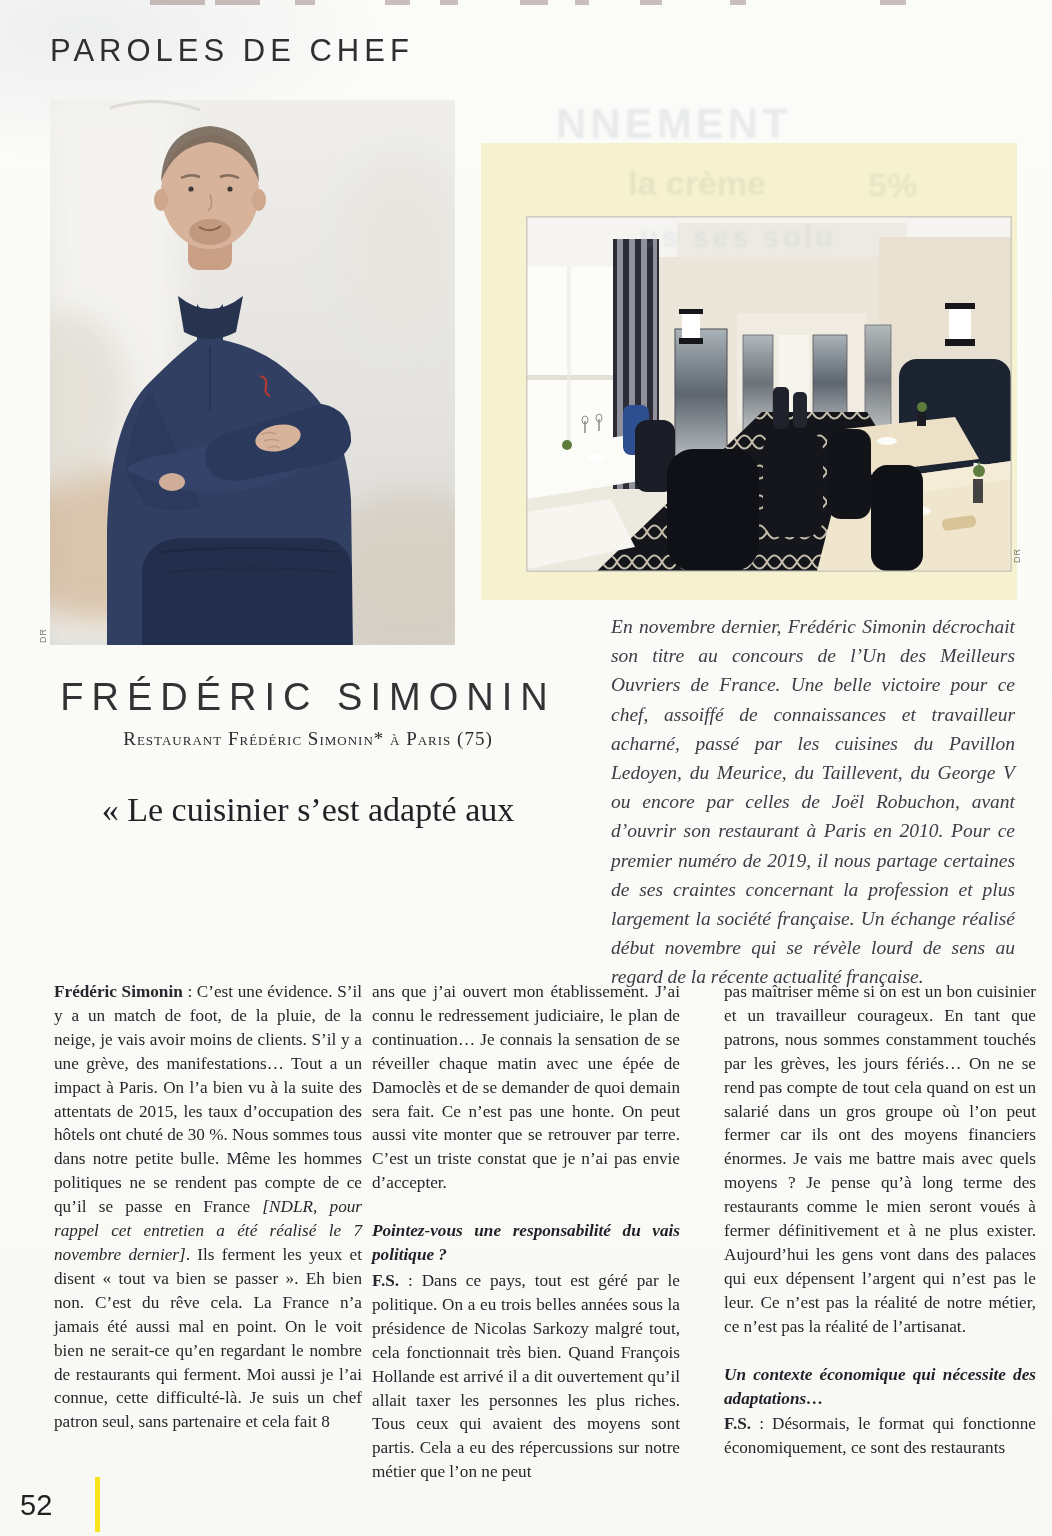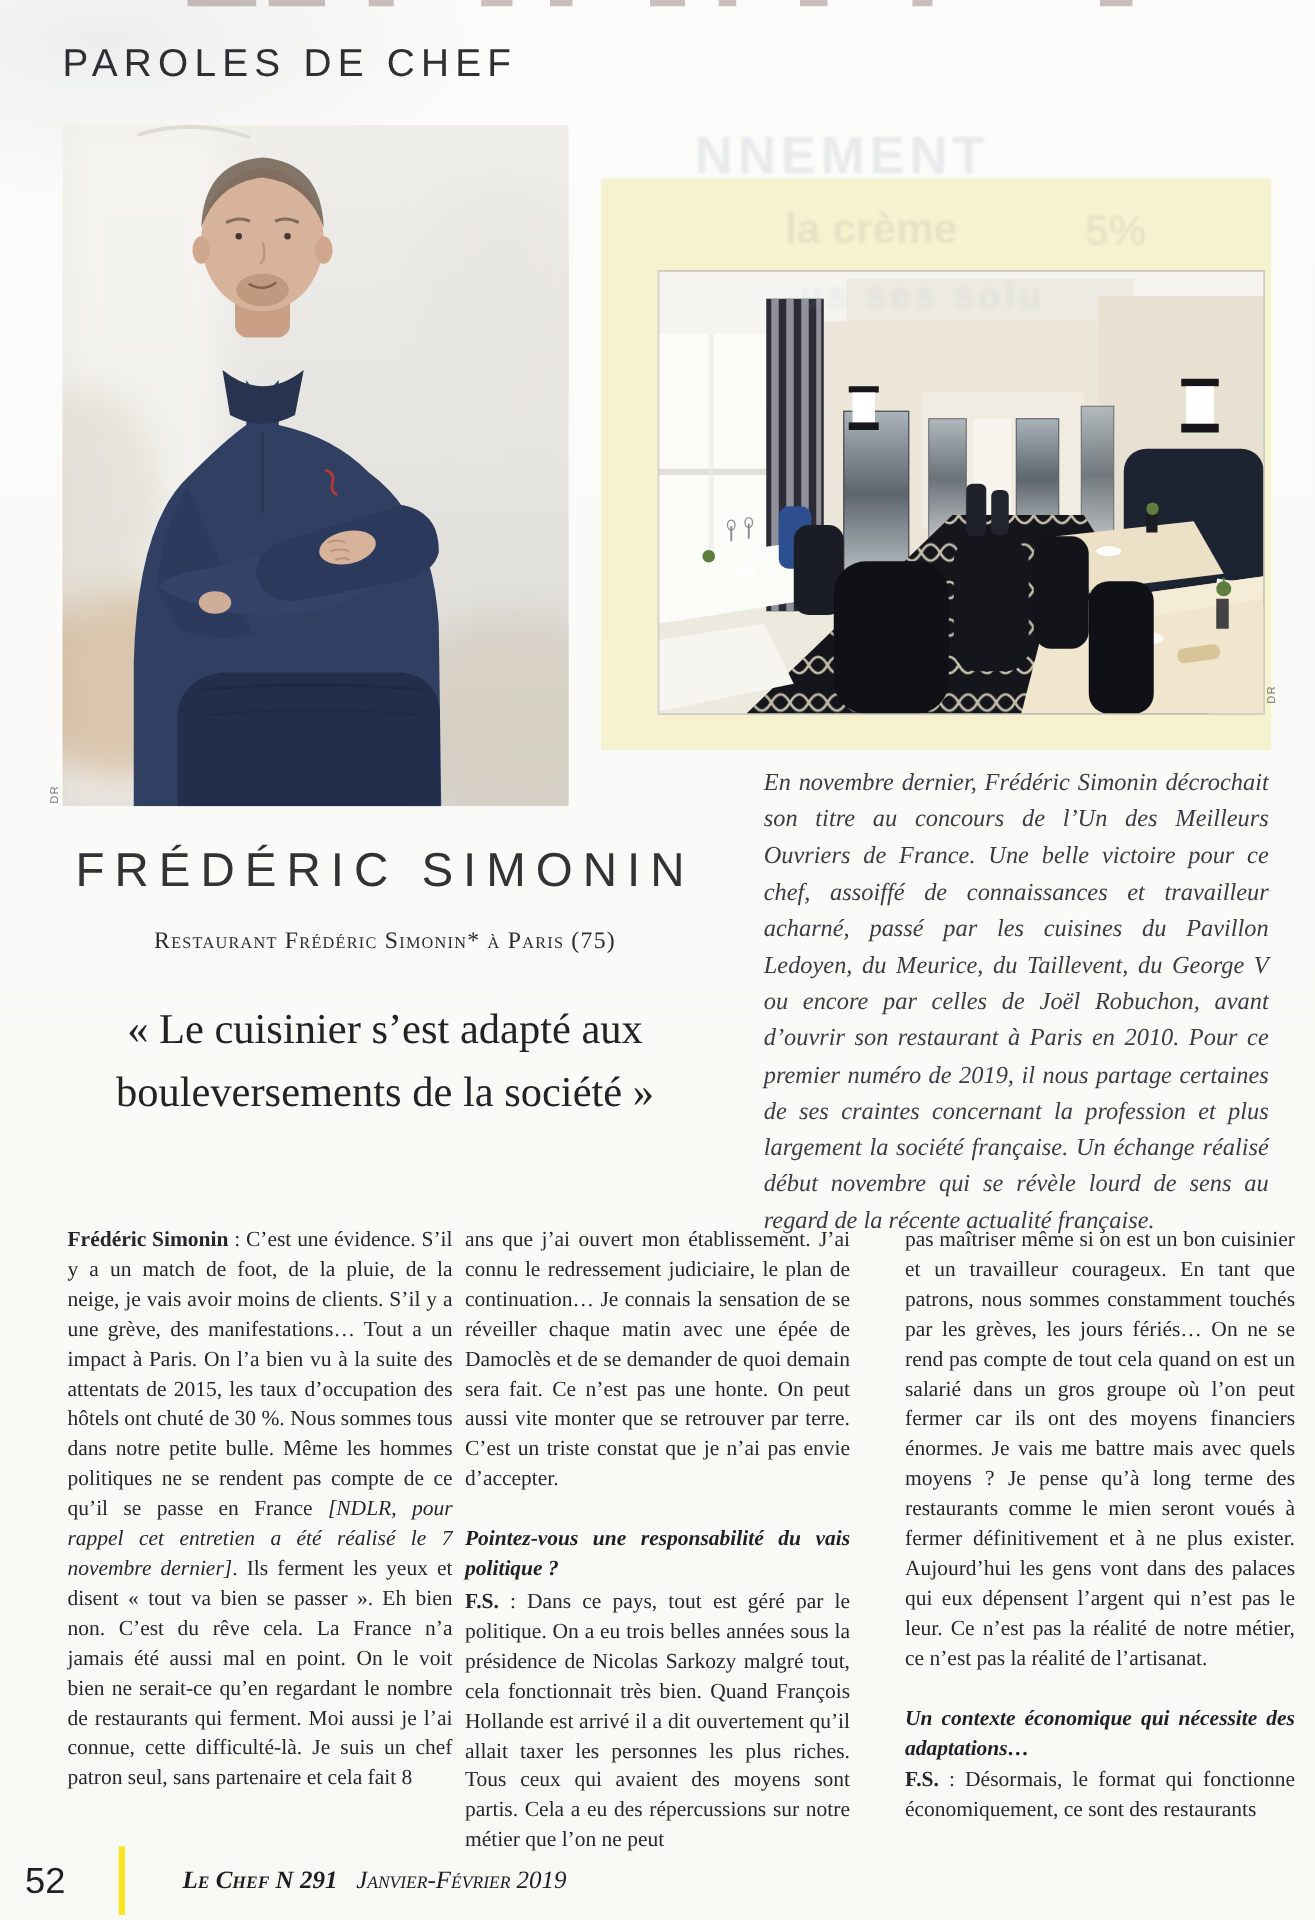--- a/index.html
+++ b/index.html
@@ -36,21 +36,21 @@
     transform:rotate(-90deg);transform-origin:left top;letter-spacing:1px;
   }
   .credit-chef{left:38px;top:643px;}
   .credit-rest{left:1012px;top:563px;}
   .title-block{position:absolute;left:58px;top:676px;width:500px;text-align:center;}
   .chef-name{
     font-family:"Liberation Sans", sans-serif;font-weight:300;
     font-size:38px;letter-spacing:8px;color:#333336;white-space:nowrap;
   }
   .subtitle{
-    margin-top:23px;font-variant:small-caps;font-size:19px;
+    margin-top:9px;font-variant:small-caps;font-size:19px;
     letter-spacing:1px;color:#2c2c30;
   }
   .pull-quote{margin-top:34px;font-size:34px;line-height:51px;color:#232327;}
   .intro{
     position:absolute;left:611px;top:612px;width:404px;
     font-style:italic;font-size:19.5px;line-height:29.2px;
     text-align:justify;color:#3c3c46;
   }
   .col{
     position:absolute;top:980px;width:308px;
@@ -253,21 +253,20 @@
   <div class="ghost ghost-4">us ses solu</div>
 
   <div class="photo-credit credit-chef">DR</div>
   <div class="photo-credit credit-rest">DR</div>
 
   <div class="title-block">
     <div class="chef-name">FRÉDÉRIC SIMONIN</div>
     <div class="subtitle">Restaurant Frédéric Simonin* à Paris (75)</div>
     <div class="pull-quote">
       <div>« Le cuisinier s’est adapté aux</div>
-      <div>bouleversements de la société »</div>
     </div>
   </div>
 
   <div class="intro">En novembre dernier, Frédéric Simonin décrochait son titre au concours de l’Un des Meilleurs Ouvriers de France. Une belle victoire pour ce chef, assoiffé de connaissances et travailleur acharné, passé par les cuisines du Pavillon Ledoyen, du Meurice, du Taillevent, du George V ou encore par celles de Joël Robuchon, avant d’ouvrir son restaurant à Paris en 2010. Pour ce premier numéro de 2019, il nous partage certaines de ses craintes concernant la profession et plus largement la société française. Un échange réalisé début novembre qui se révèle lourd de sens au regard de la récente actualité française.</div>
 
   <div class="col col-0">
       <p class="bp"><span class="bold">Frédéric Simonin</span><span> : C’est une évidence. S’il y a un match de foot, de la pluie, de la neige, je vais avoir moins de clients. S’il y a une grève, des manifestations… Tout a un impact à Paris. On l’a bien vu à la suite des attentats de 2015, les taux d’occupation des hôtels ont chuté de 30 %. Nous sommes tous dans notre petite bulle. Même les hommes politiques ne se rendent pas compte de ce qu’il se passe en France </span><span class="italic">[NDLR, pour rappel cet entretien a été réalisé le 7 novembre dernier]</span><span>. Ils ferment les yeux et disent « tout va bien se passer ». Eh bien non. C’est du rêve cela. La France n’a jamais été aussi mal en point. On le voit bien ne serait-ce qu’en regardant le nombre de restaurants qui ferment. Moi aussi je l’ai connue, cette difficulté-là. Je suis un chef patron seul, sans partenaire et cela fait 8</span></p>
     </div>
   <div class="col col-1">
       <p class="bp"><span>ans que j’ai ouvert mon établissement. J’ai connu le redressement judiciaire, le plan de continuation… Je connais la sensation de se réveiller chaque matin avec une épée de Damoclès et de se demander de quoi demain sera fait. Ce n’est pas une honte. On peut aussi vite monter que se retrouver par terre. C’est un triste constat que je n’ai pas envie d’accepter.</span></p>
@@ -275,18 +274,14 @@
       <p class="bp"><span class="bold">F.S.</span><span> : Dans ce pays, tout est géré par le politique. On a eu trois belles années sous la présidence de Nicolas Sarkozy malgré tout, cela fonctionnait très bien. Quand François Hollande est arrivé il a dit ouvertement qu’il allait taxer les personnes les plus riches. Tous ceux qui avaient des moyens sont partis. Cela a eu des répercussions sur notre métier que l’on ne peut</span></p>
     </div>
   <div class="col col-2">
       <p class="bp"><span>pas maîtriser même si on est un bon cuisinier et un travailleur courageux. En tant que patrons, nous sommes constamment touchés par les grèves, les jours fériés… On ne se rend pas compte de tout cela quand on est un salarié dans un gros groupe où l’on peut fermer car ils ont des moyens financiers énormes. Je vais me battre mais avec quels moyens ? Je pense qu’à long terme des restaurants comme le mien seront voués à fermer définitivement et à ne plus exister. Aujourd’hui les gens vont dans des palaces qui eux dépensent l’argent qui n’est pas le leur. Ce n’est pas la réalité de notre métier, ce n’est pas la réalité de l’artisanat.</span></p>
       <div class="q">Un contexte économique qui nécessite des adaptations…</div>
       <p class="bp"><span class="bold">F.S.</span><span> : Désormais, le format qui fonctionne économiquement, ce sont des restaurants</span></p>
     </div>
 
   <div class="footer-num">52</div>
   <div class="footer-bar"></div>
-  <div class="footer-text">
-    <span class="mag">Le Chef N 291</span>
-    <span>Janvier-Février 2019</span>
-  </div>
 
 </div>
 
 </body></html>

